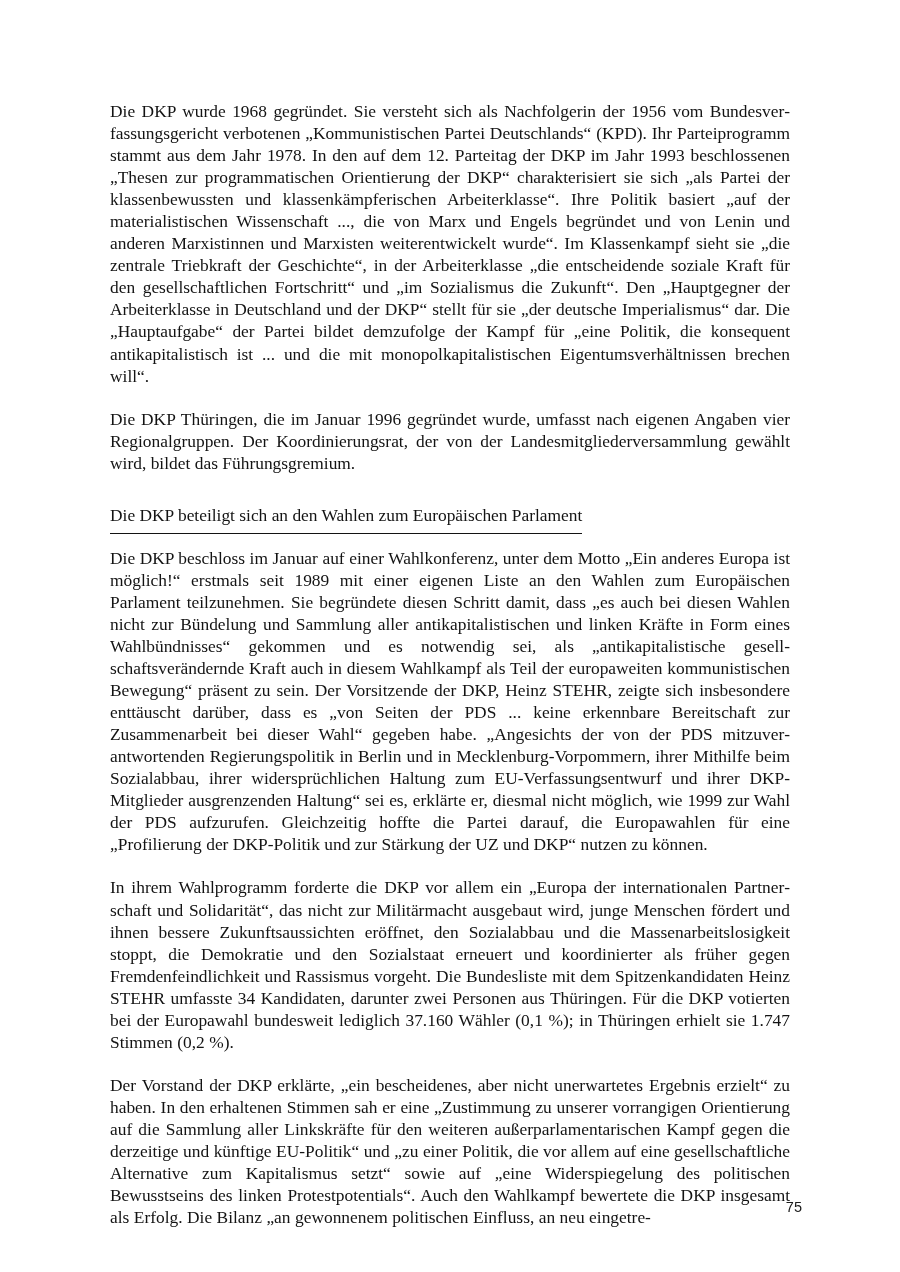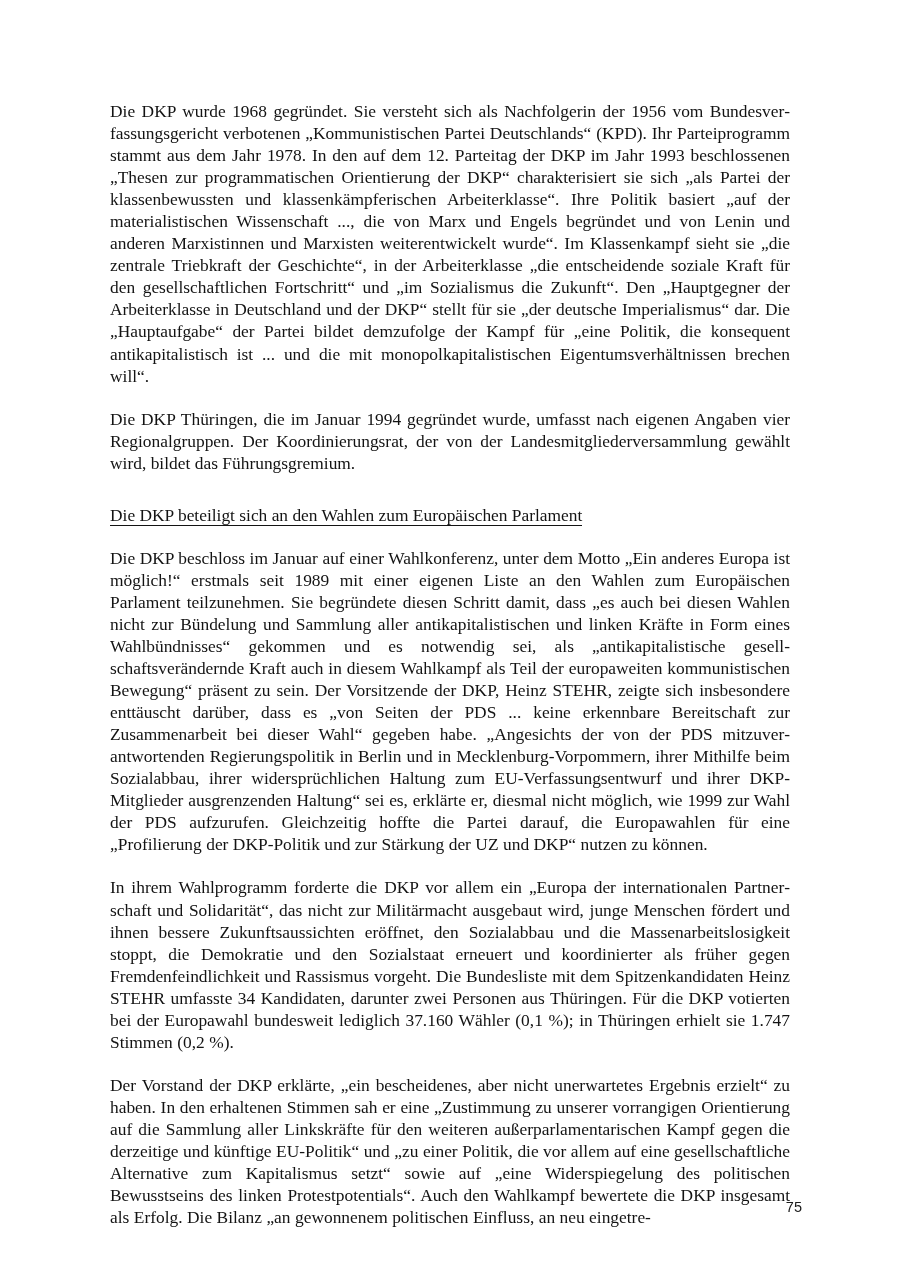--- a/index.html
+++ b/index.html
@@ -42,21 +42,21 @@
     font-size: 17.4px;
     line-height: 22.05px;
     font-weight: normal;
     text-align: left;
     color: #131313;
     display: block;
   }
   .section-heading .heading-text {
     display: inline;
     border-bottom: 1.1px solid #131313;
-    padding-bottom: 0;
+    padding-bottom: 8px;
   }
   .heading-spacer {
     height: 9px;
   }
   .page-number {
     position: absolute;
     left: 0;
     top: 1198px;
     width: 790px;
     text-align: right;
@@ -69,21 +69,21 @@
 </style>
 </head>
 <body>
 
 <div class="page">
 
   <div class="text-block">
 
     <p class="para">Die DKP wurde 1968 gegründet. Sie versteht sich als Nachfolgerin der 1956 vom Bundesver­fassungsgericht verbotenen „Kommunistischen Partei Deutschlands“ (KPD). Ihr Parteipro­gramm stammt aus dem Jahr 1978. In den auf dem 12. Parteitag der DKP im Jahr 1993 be­schlossenen „Thesen zur programmatischen Orientierung der DKP“ charakterisiert sie sich „als Partei der klassenbewussten und klassenkämpferischen Arbeiterklasse“. Ihre Politik ba­siert „auf der materialistischen Wissenschaft ..., die von Marx und Engels begründet und von Lenin und anderen Marxistinnen und Marxisten weiterentwickelt wurde“. Im Klassenkampf sieht sie „die zentrale Triebkraft der Geschichte“, in der Arbeiterklasse „die entscheidende soziale Kraft für den gesellschaftlichen Fortschritt“ und „im Sozialismus die Zukunft“. Den „Hauptgegner der Arbeiterklasse in Deutschland und der DKP“ stellt für sie „der deutsche Imperialismus“ dar. Die „Hauptaufgabe“ der Partei bildet demzufolge der Kampf für „eine Politik, die konsequent antikapitalistisch ist ... und die mit monopolkapitalistischen Eigen­tumsverhältnissen brechen will“.</p>
 
-    <p class="para">Die DKP Thüringen, die im Januar 1994 gegründet wurde, umfasst nach eigenen Angaben vier Regionalgruppen. Der Koordinierungsrat, der von der Landesmitgliederversammlung gewählt wird, bildet das Führungsgremium.</p>
+    <p class="para">Die DKP Thüringen, die im Januar 1996 gegründet wurde, umfasst nach eigenen Angaben vier Regionalgruppen. Der Koordinierungsrat, der von der Landesmitgliederversammlung gewählt wird, bildet das Führungsgremium.</p>
 
     <div class="heading-spacer"></div>
 
     <h2 class="section-heading"><span class="heading-text">Die DKP beteiligt sich an den Wahlen zum Europäischen Parlament</span></h2>
 
     <p class="para">Die DKP beschloss im Januar auf einer Wahlkonferenz, unter dem Motto „Ein anderes Euro­pa ist möglich!“ erstmals seit 1989 mit einer eigenen Liste an den Wahlen zum Europäischen Parlament teilzunehmen. Sie begründete diesen Schritt damit, dass „es auch bei diesen Wah­len nicht zur Bündelung und Sammlung aller antikapitalistischen und linken Kräfte in Form eines Wahlbündnisses“ gekommen und es notwendig sei, als „antikapitalistische gesell­schaftsverändernde Kraft auch in diesem Wahlkampf als Teil der europaweiten kommunisti­schen Bewegung“ präsent zu sein. Der Vorsitzende der DKP, Heinz STEHR, zeigte sich ins­besondere enttäuscht darüber, dass es „von Seiten der PDS ... keine erkennbare Bereitschaft zur Zusammenarbeit bei dieser Wahl“ gegeben habe. „Angesichts der von der PDS mitzuver­antwortenden Regierungspolitik in Berlin und in Mecklenburg-Vorpommern, ihrer Mithilfe beim Sozialabbau, ihrer widersprüchlichen Haltung zum EU-Verfassungsentwurf und ihrer DKP-Mitglieder ausgrenzenden Haltung“ sei es, erklärte er, diesmal nicht möglich, wie 1999 zur Wahl der PDS aufzurufen. Gleichzeitig hoffte die Partei darauf, die Europawahlen für eine „Profilierung der DKP-Politik und zur Stärkung der UZ und DKP“ nutzen zu können.</p>
 
     <p class="para">In ihrem Wahlprogramm forderte die DKP vor allem ein „Europa der internationalen Partner­schaft und Solidarität“, das nicht zur Militärmacht ausgebaut wird, junge Menschen fördert und ihnen bessere Zukunftsaussichten eröffnet, den Sozialabbau und die Massenarbeitslosig­keit stoppt, die Demokratie und den Sozialstaat erneuert und koordinierter als früher gegen Fremdenfeindlichkeit und Rassismus vorgeht. Die Bundesliste mit dem Spitzenkandidaten Heinz STEHR umfasste 34 Kandidaten, darunter zwei Personen aus Thüringen. Für die DKP votierten bei der Europawahl bundesweit lediglich 37.160 Wähler (0,1 %); in Thüringen er­hielt sie 1.747 Stimmen (0,2 %).</p>
 
     <p class="para">Der Vorstand der DKP erklärte, „ein bescheidenes, aber nicht unerwartetes Ergebnis erzielt“ zu haben. In den erhaltenen Stimmen sah er eine „Zustimmung zu unserer vorrangigen Orien­tierung auf die Sammlung aller Linkskräfte für den weiteren außerparlamentarischen Kampf gegen die derzeitige und künftige EU-Politik“ und „zu einer Politik, die vor allem auf eine gesellschaftliche Alternative zum Kapitalismus setzt“ sowie auf „eine Widerspiegelung des politischen Bewusstseins des linken Protestpotentials“. Auch den Wahlkampf bewertete die DKP insgesamt als Erfolg. Die Bilanz „an gewonnenem politischen Einfluss, an neu eingetre-</p>

